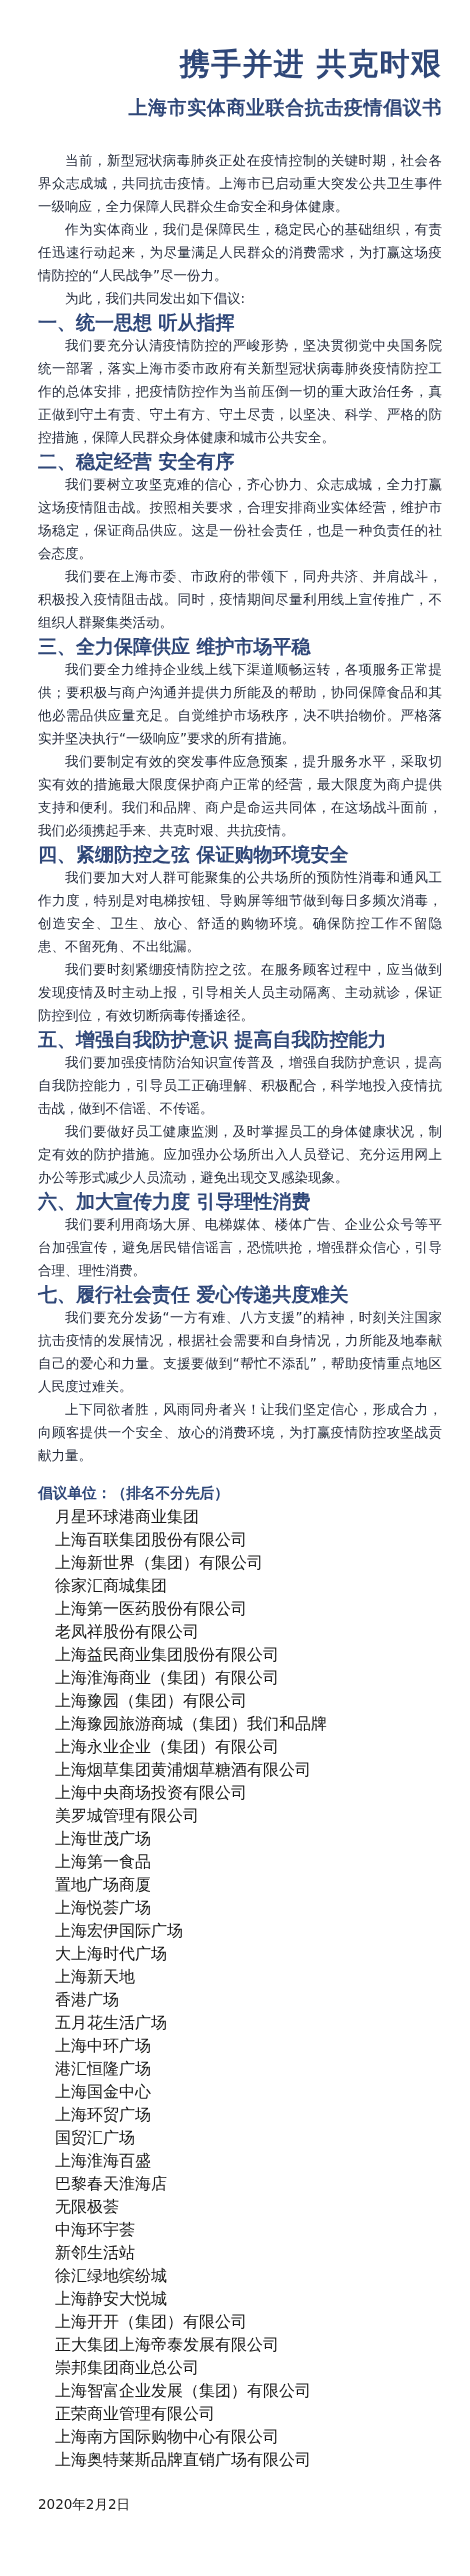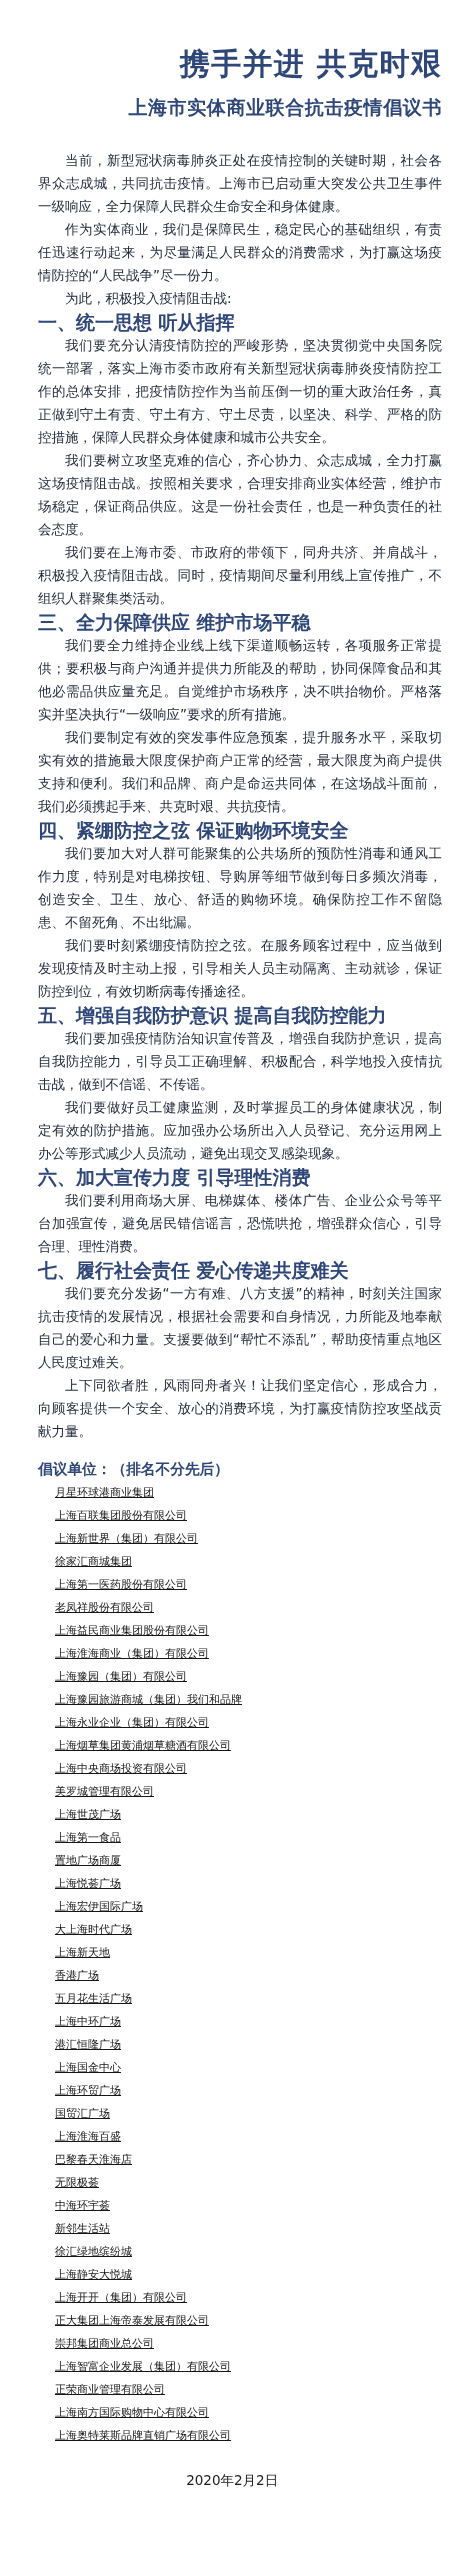--- a/index.html
+++ b/index.html
@@ -52,51 +52,51 @@
     color: var(--navy);
   }
   .initiators-heading {
     font-size: 14.7px;
     line-height: 24px;
     font-weight: bold;
     color: var(--navy);
     margin-top: 14px;
   }
   .initiator {
-    font-size: 11px;
+    font-size: 16px;
     line-height: 23px;
     color: var(--list-ink);
     padding-left: 17px;
-    text-decoration: underline;
   }
   .date {
     font-size: 13.5px;
     line-height: 22.6px;
-    text-align: center;
+    text-align: left;
     color: #1c1c1c;
     margin-top: 22.6px;
     padding-right: 15.7px;
   }
 </style>
 </head>
 <body>
 
 <div class="page">
   <div class="title">携手并进 共克时艰</div>
   <div class="subtitle">上海市实体商业联合抗击疫情倡议书</div>
 
   <div id="intro">
       <div class="para">当前，新型冠状病毒肺炎正处在疫情控制的关键时期，社会各界众志成城，共同抗击疫情。上海市已启动重大突发公共卫生事件一级响应，全力保障人民群众生命安全和身体健康。</div>
       <div class="para">作为实体商业，我们是保障民生，稳定民心的基础组织，有责任迅速行动起来，为尽量满足人民群众的消费需求，为打赢这场疫情防控的“人民战争”尽一份力。</div>
-      <div class="para">为此，积极投入疫情阻击战:</div>
+      <div class="para">为此，我们共同发出如下倡议:</div>
     </div>
 
   <div id="sections">
       <div class="sec-heading">一、统一思想 听从指挥</div>
       <div class="para">我们要充分认清疫情防控的严峻形势，坚决贯彻党中央国务院统一部署，落实上海市委市政府有关新型冠状病毒肺炎疫情防控工作的总体安排，把疫情防控作为当前压倒一切的重大政治任务，真正做到守土有责、守土有方、守土尽责，以坚决、科学、严格的防控措施，保障人民群众身体健康和城市公共安全。</div>
+      <div class="sec-heading">二、稳定经营 安全有序</div>
       <div class="para">我们要树立攻坚克难的信心，齐心协力、众志成城，全力打赢这场疫情阻击战。按照相关要求，合理安排商业实体经营，维护市场稳定，保证商品供应。这是一份社会责任，也是一种负责任的社会态度。</div>
       <div class="para">我们要在上海市委、市政府的带领下，同舟共济、并肩战斗，积极投入疫情阻击战。同时，疫情期间尽量利用线上宣传推广，不组织人群聚集类活动。</div>
       <div class="sec-heading">三、全力保障供应 维护市场平稳</div>
       <div class="para">我们要全力维持企业线上线下渠道顺畅运转，各项服务正常提供；要积极与商户沟通并提供力所能及的帮助，协同保障食品和其他必需品供应量充足。自觉维护市场秩序，决不哄抬物价。严格落实并坚决执行“一级响应”要求的所有措施。</div>
       <div class="para">我们要制定有效的突发事件应急预案，提升服务水平，采取切实有效的措施最大限度保护商户正常的经营，最大限度为商户提供支持和便利。我们和品牌、商户是命运共同体，在这场战斗面前，我们必须携起手来、共克时艰、共抗疫情。</div>
       <div class="sec-heading">四、紧绷防控之弦 保证购物环境安全</div>
       <div class="para">我们要加大对人群可能聚集的公共场所的预防性消毒和通风工作力度，特别是对电梯按钮、导购屏等细节做到每日多频次消毒，创造安全、卫生、放心、舒适的购物环境。确保防控工作不留隐患、不留死角、不出纰漏。</div>
       <div class="para">我们要时刻紧绷疫情防控之弦。在服务顾客过程中，应当做到发现疫情及时主动上报，引导相关人员主动隔离、主动就诊，保证防控到位，有效切断病毒传播途径。</div>
       <div class="sec-heading">五、增强自我防护意识 提高自我防控能力</div>
       <div class="para">我们要加强疫情防治知识宣传普及，增强自我防护意识，提高自我防控能力，引导员工正确理解、积极配合，科学地投入疫情抗击战，做到不信谣、不传谣。</div>

